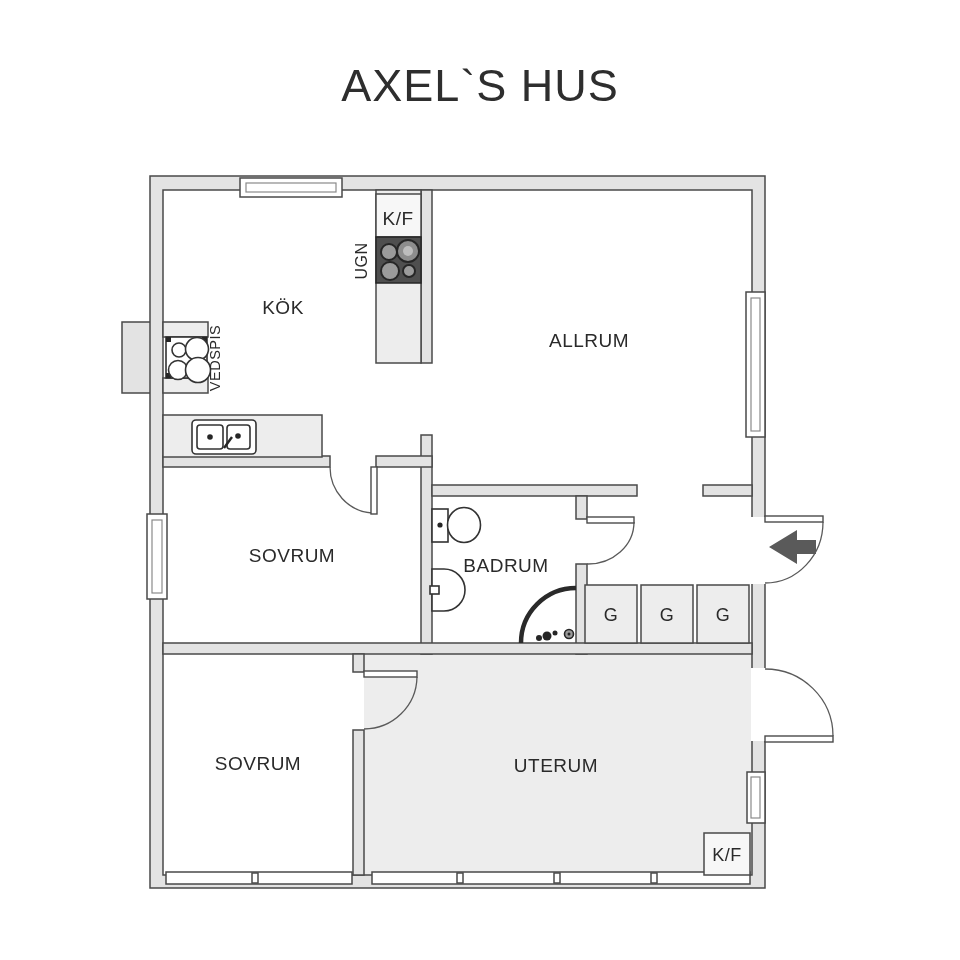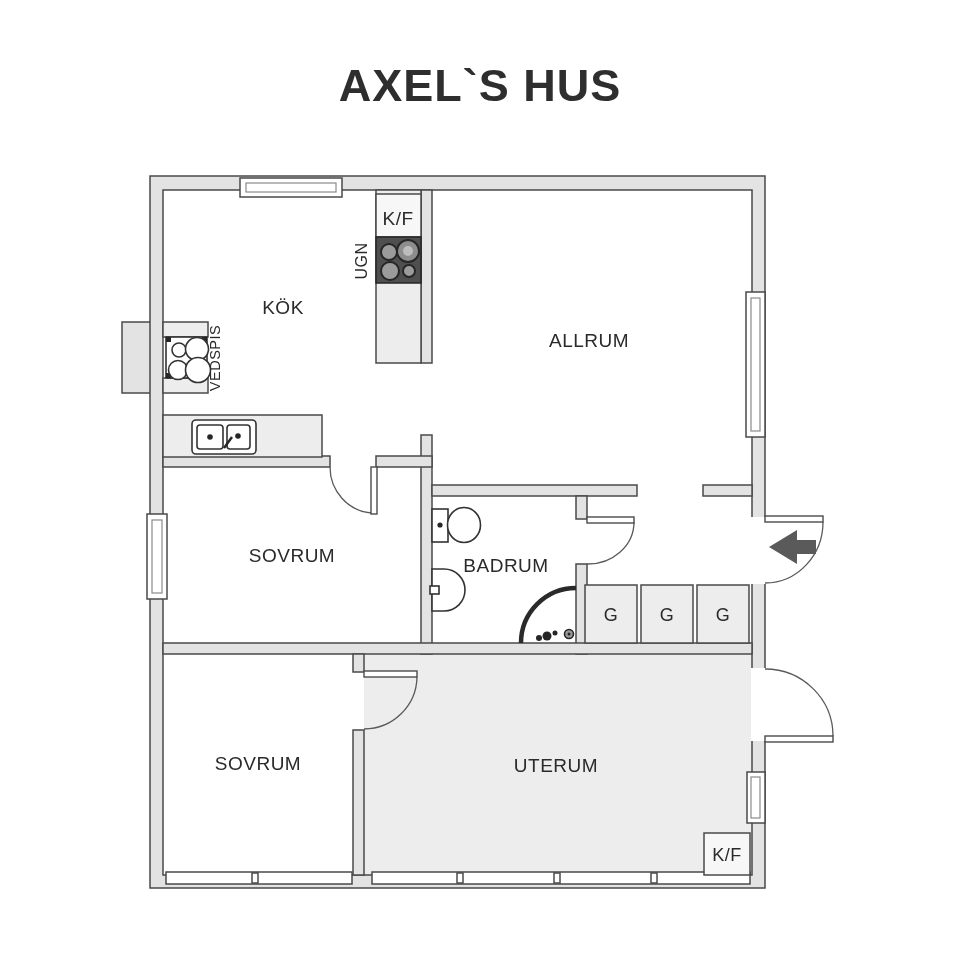--- a/index.html
+++ b/index.html
@@ -1,19 +1,19 @@
 <!DOCTYPE html>
 <html><head>
 <meta charset="utf-8">
 <style>
   html,body{margin:0;padding:0;background:#ffffff;}
   .page{position:relative;width:960px;height:960px;background:#fff;overflow:hidden;
         font-family:"Liberation Sans",sans-serif;}
   .title{position:absolute;top:60px;left:0;width:100%;margin:0;text-align:center;
-         font-size:45px;font-weight:700;letter-spacing:1px;color:#2e2e2e;
+         font-size:45px;font-weight:400;letter-spacing:1px;color:#2e2e2e;
          font-family:"Liberation Sans",sans-serif;}
   svg{position:absolute;top:0;left:0;}
   .wall{fill:#e3e3e3;stroke:#4a4a4a;stroke-width:1.5;}
   .gap{fill:#ffffff;stroke:none;}
   .win{fill:#ffffff;stroke:#4a4a4a;stroke-width:1.5;}
   .win-inner{fill:none;stroke:#8a8a8a;stroke-width:1.2;}
   .leaf{fill:#ffffff;stroke:#4a4a4a;stroke-width:1.4;}
   .arc{fill:none;stroke:#5a5a5a;stroke-width:1.3;}
   .fixture{fill:#ffffff;stroke:#333333;stroke-width:1.6;}
   .unit{fill:#ededed;stroke:#4a4a4a;stroke-width:1.5;}

